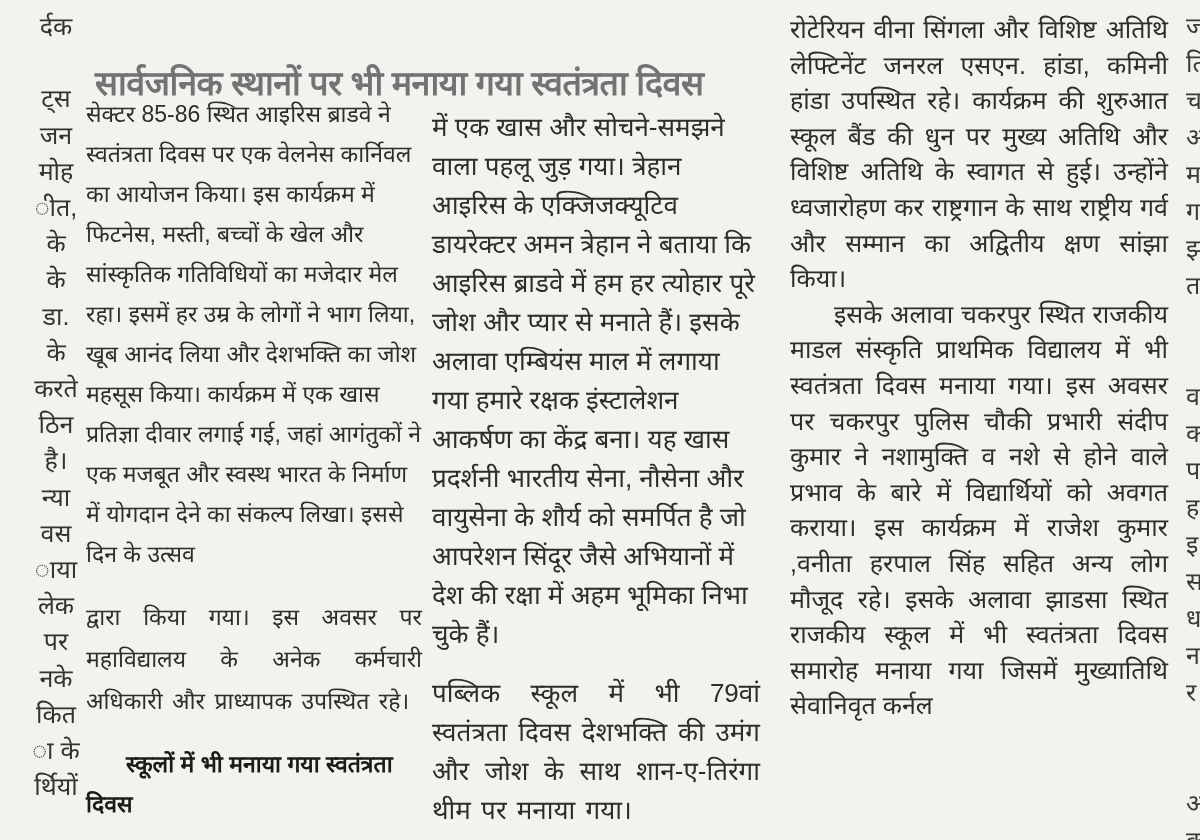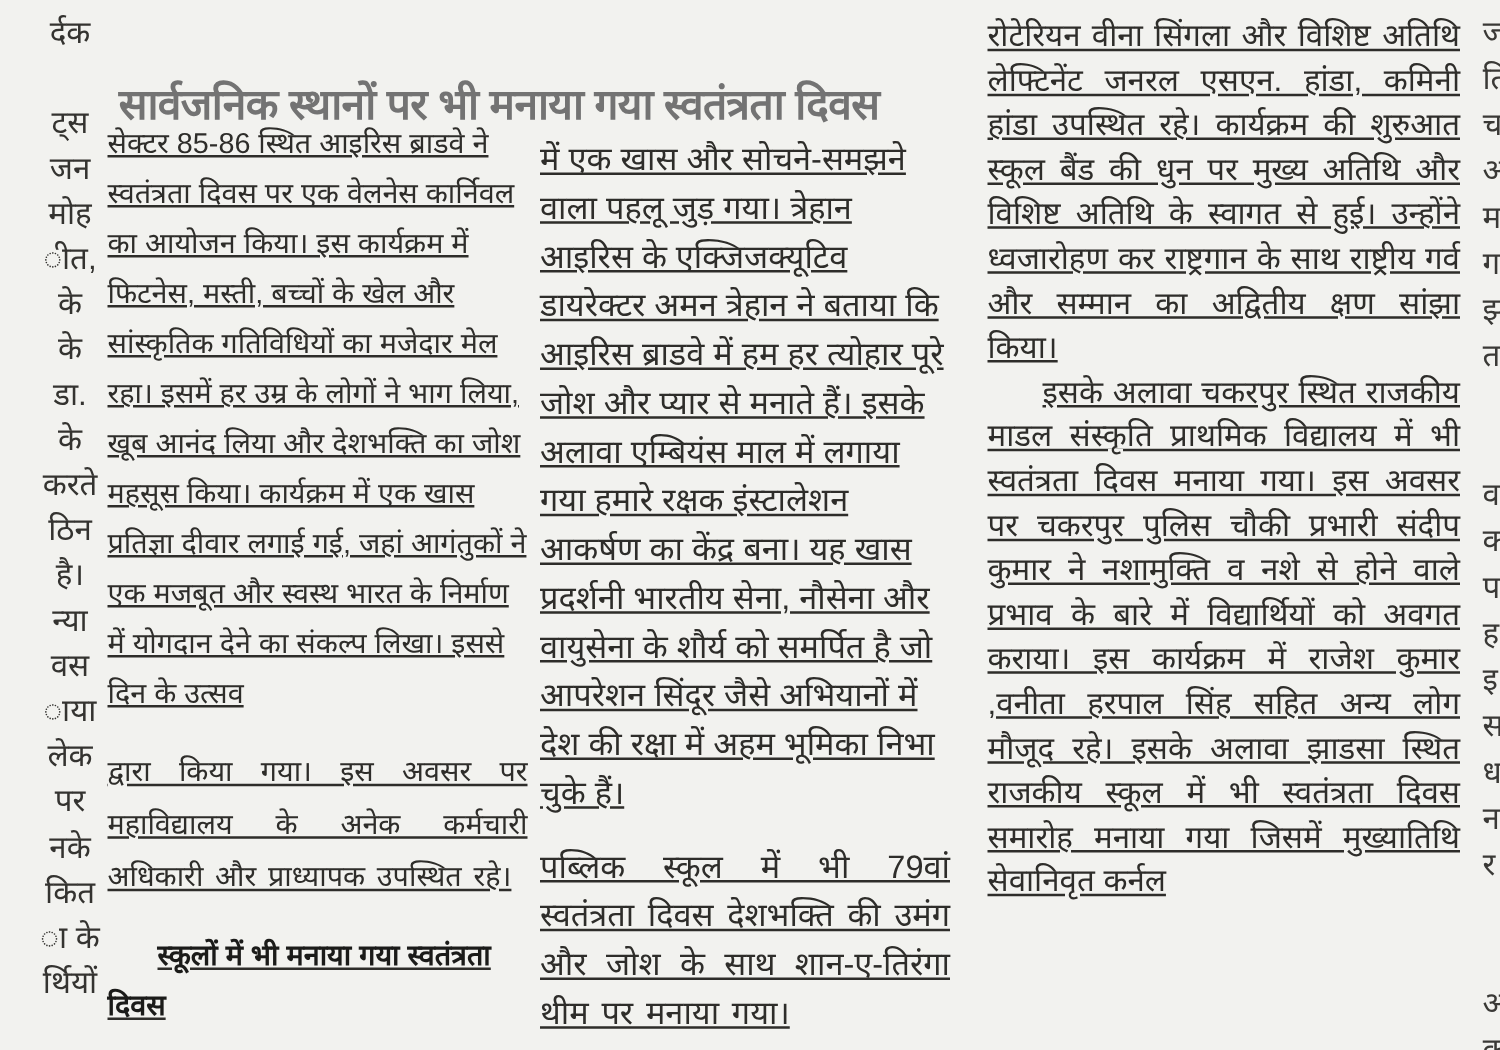--- a/index.html
+++ b/index.html
@@ -31,21 +31,21 @@
   }
   .headline {
     position: absolute;
     left: 95px; top: 36px; width: 625px;
     font-size: 34px;
     font-weight: bold;
     color: #737373;
     letter-spacing: -0.5px;
     white-space: nowrap;
   }
-  .col { position: absolute; text-decoration: underline; }
+  .col { position: absolute; }
   .col1 { left: 86px;  top: 94px;  width: 336px; }
   .col2 { left: 432px; top: 88px;  width: 328px; }
   .col3 { left: 790px; top: 12px;  width: 378px; }
   .para { margin: 0; }
   .col1 .para { font-size: 23px; line-height: 40px; }
   .col2 .para { font-size: 26px; line-height: 39px; margin-top: 20px; }
   .col3 .para { font-size: 25px; line-height: 35.6px; text-align: justify; }
   .gap-lg { margin-top: 22px; }
   .justified { text-align: justify; word-spacing: 3px; }
   .col1 .p2 { line-height: 42px; }

